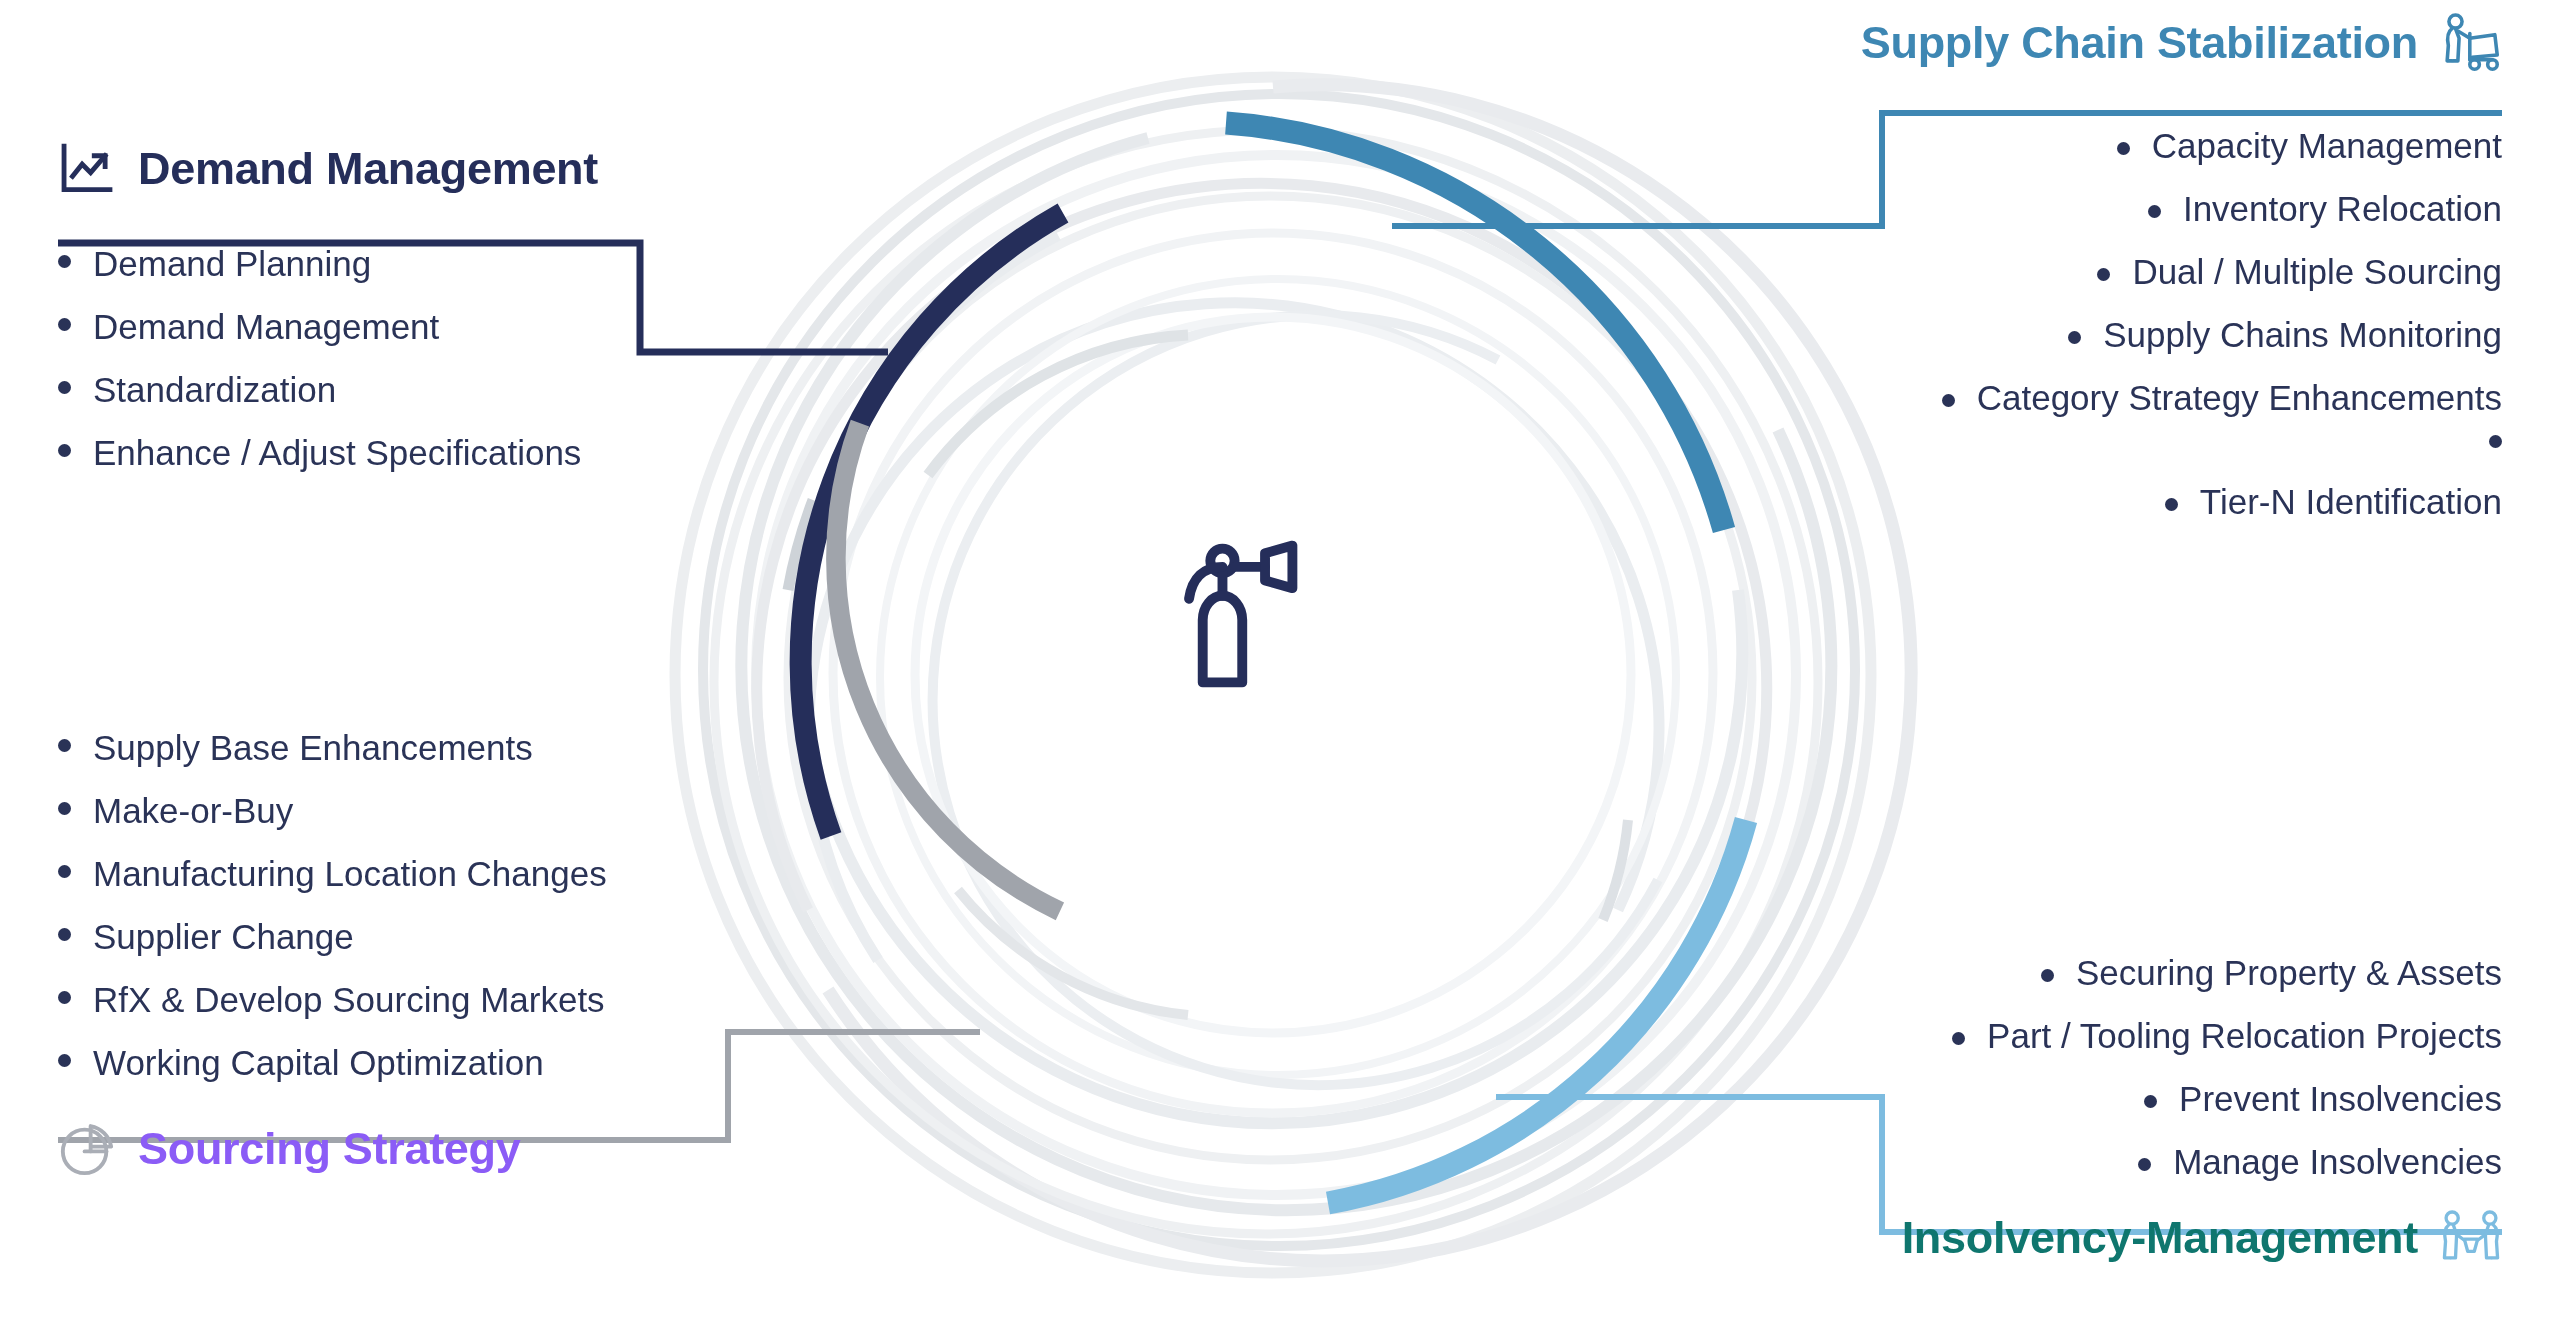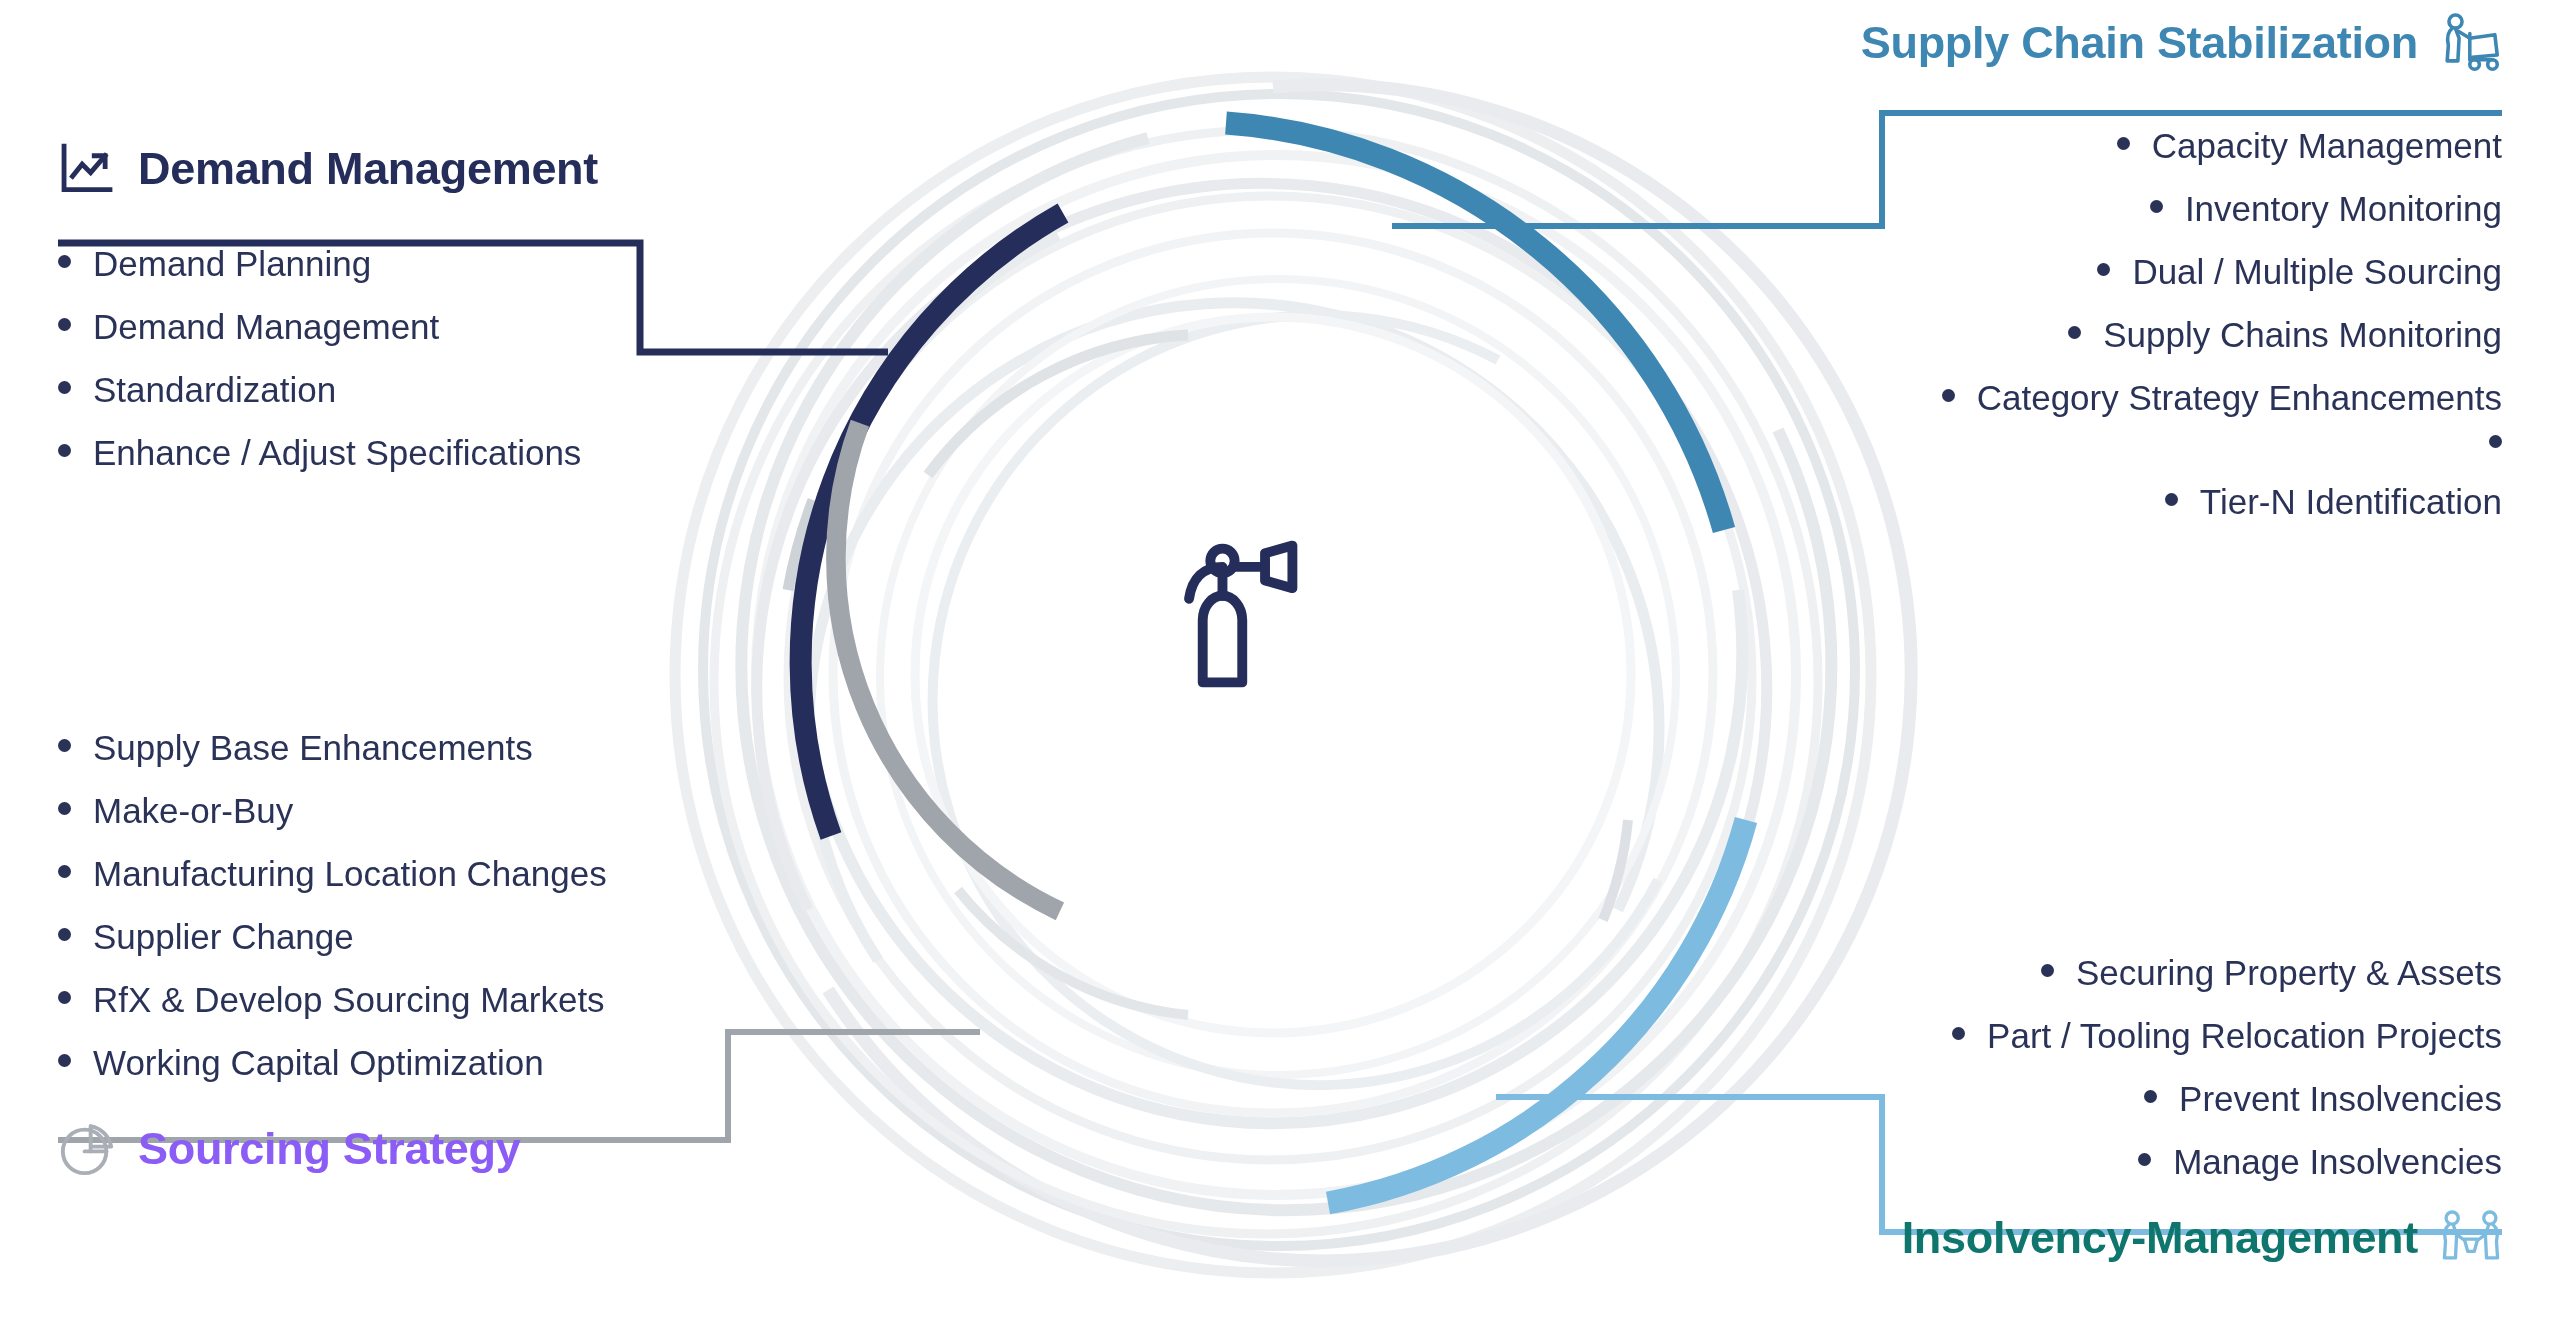--- a/index.html
+++ b/index.html
@@ -48,21 +48,21 @@
   ul.q-list li {
     display: flex;
     align-items: baseline;
     gap: 22px;
     font-size: 35px;
     color: #2a3357;
     line-height: 1;
     margin-bottom: 28px;
     white-space: nowrap;
   }
-  ul.q-list.right li { justify-content: flex-end; }
+  ul.q-list.right li { justify-content: flex-end; align-items: flex-end; }
   .bullet {
     width: 13px; height: 13px;
     border-radius: 50%;
     background: #2a3357;
     flex: 0 0 auto;
     position: relative;
     top: -8px;
   }
 
   
@@ -234,21 +234,21 @@
         </g>
       </svg>
     </div>
     <ul class="q-list right">
       <li>
         <span class="bullet"></span>
         <span>Capacity Management</span>
       </li>
       <li>
         <span class="bullet"></span>
-        <span>Inventory Monitoring</span>
+        <span>Inventory Relocation</span>
       </li>
       <li>
         <span class="bullet"></span>
         <span>Dual / Multiple Sourcing</span>
       </li>
       <li>
         <span class="bullet"></span>
         <span>Supply Chains Monitoring</span>
       </li>
       <li>

